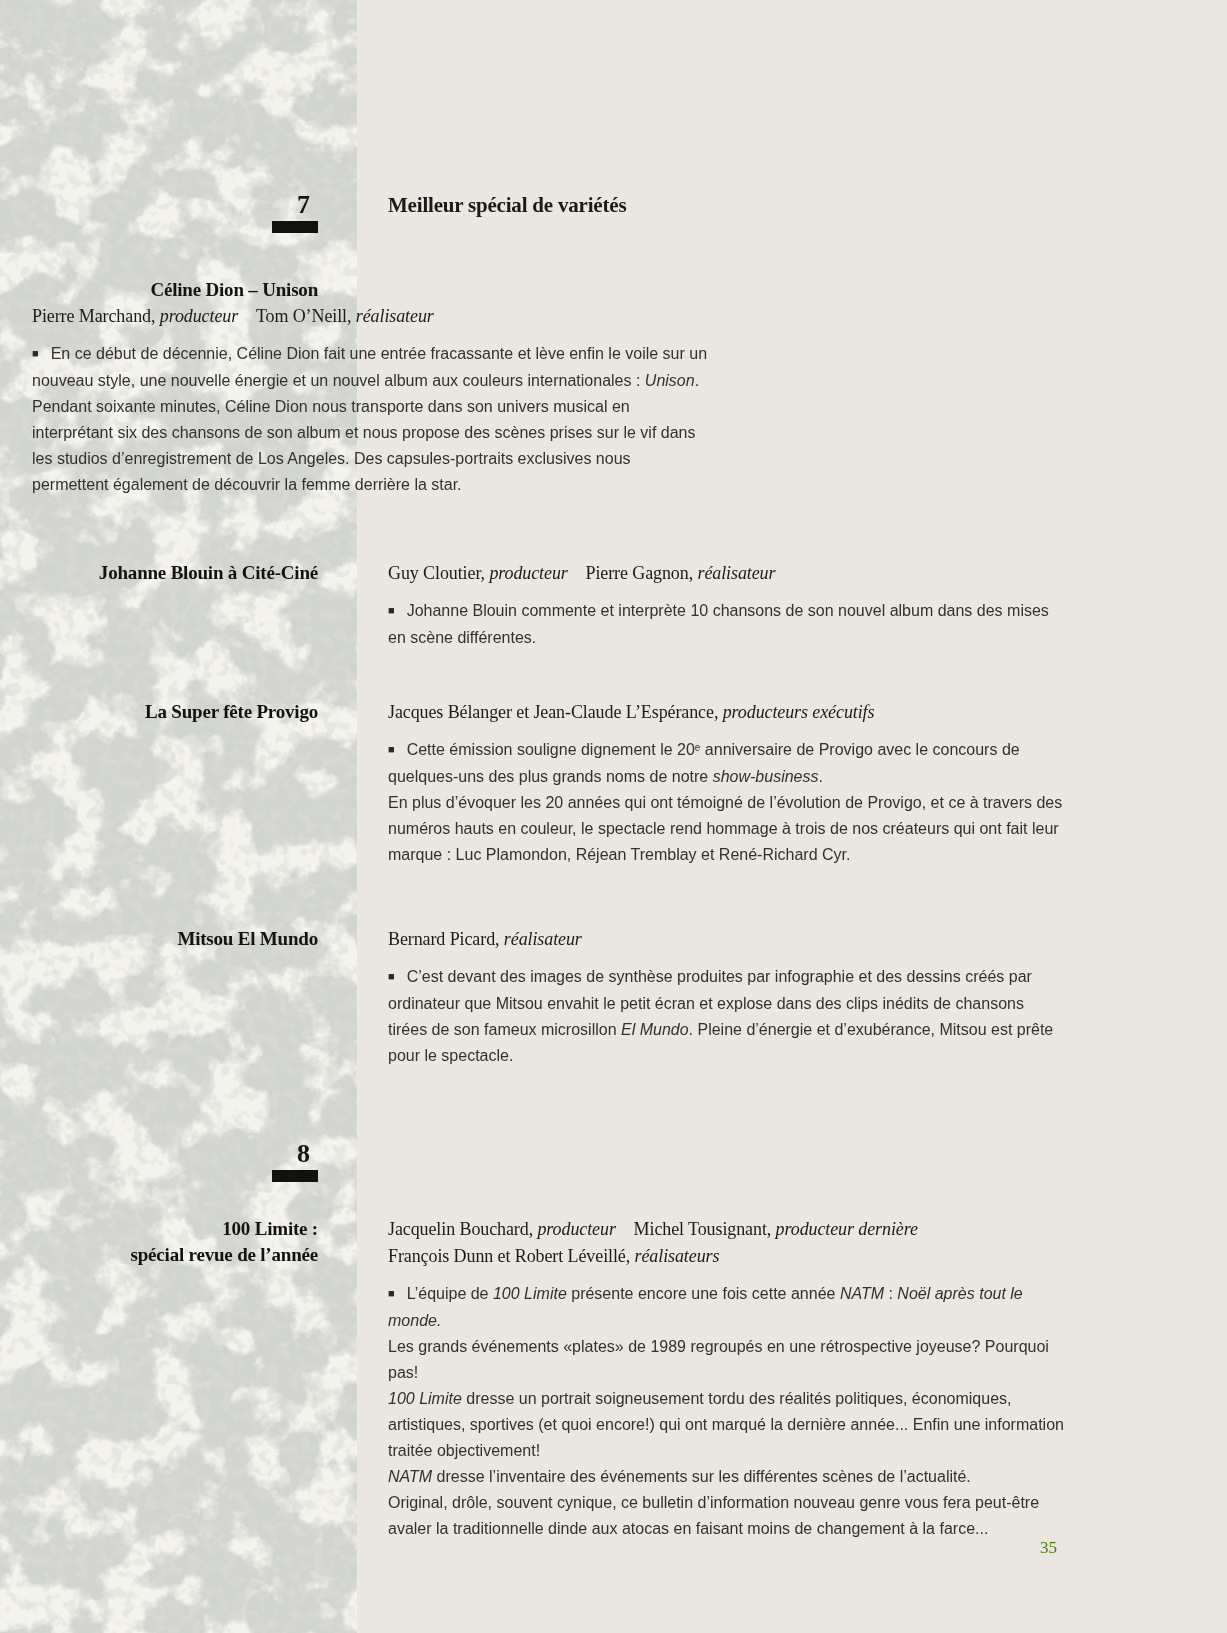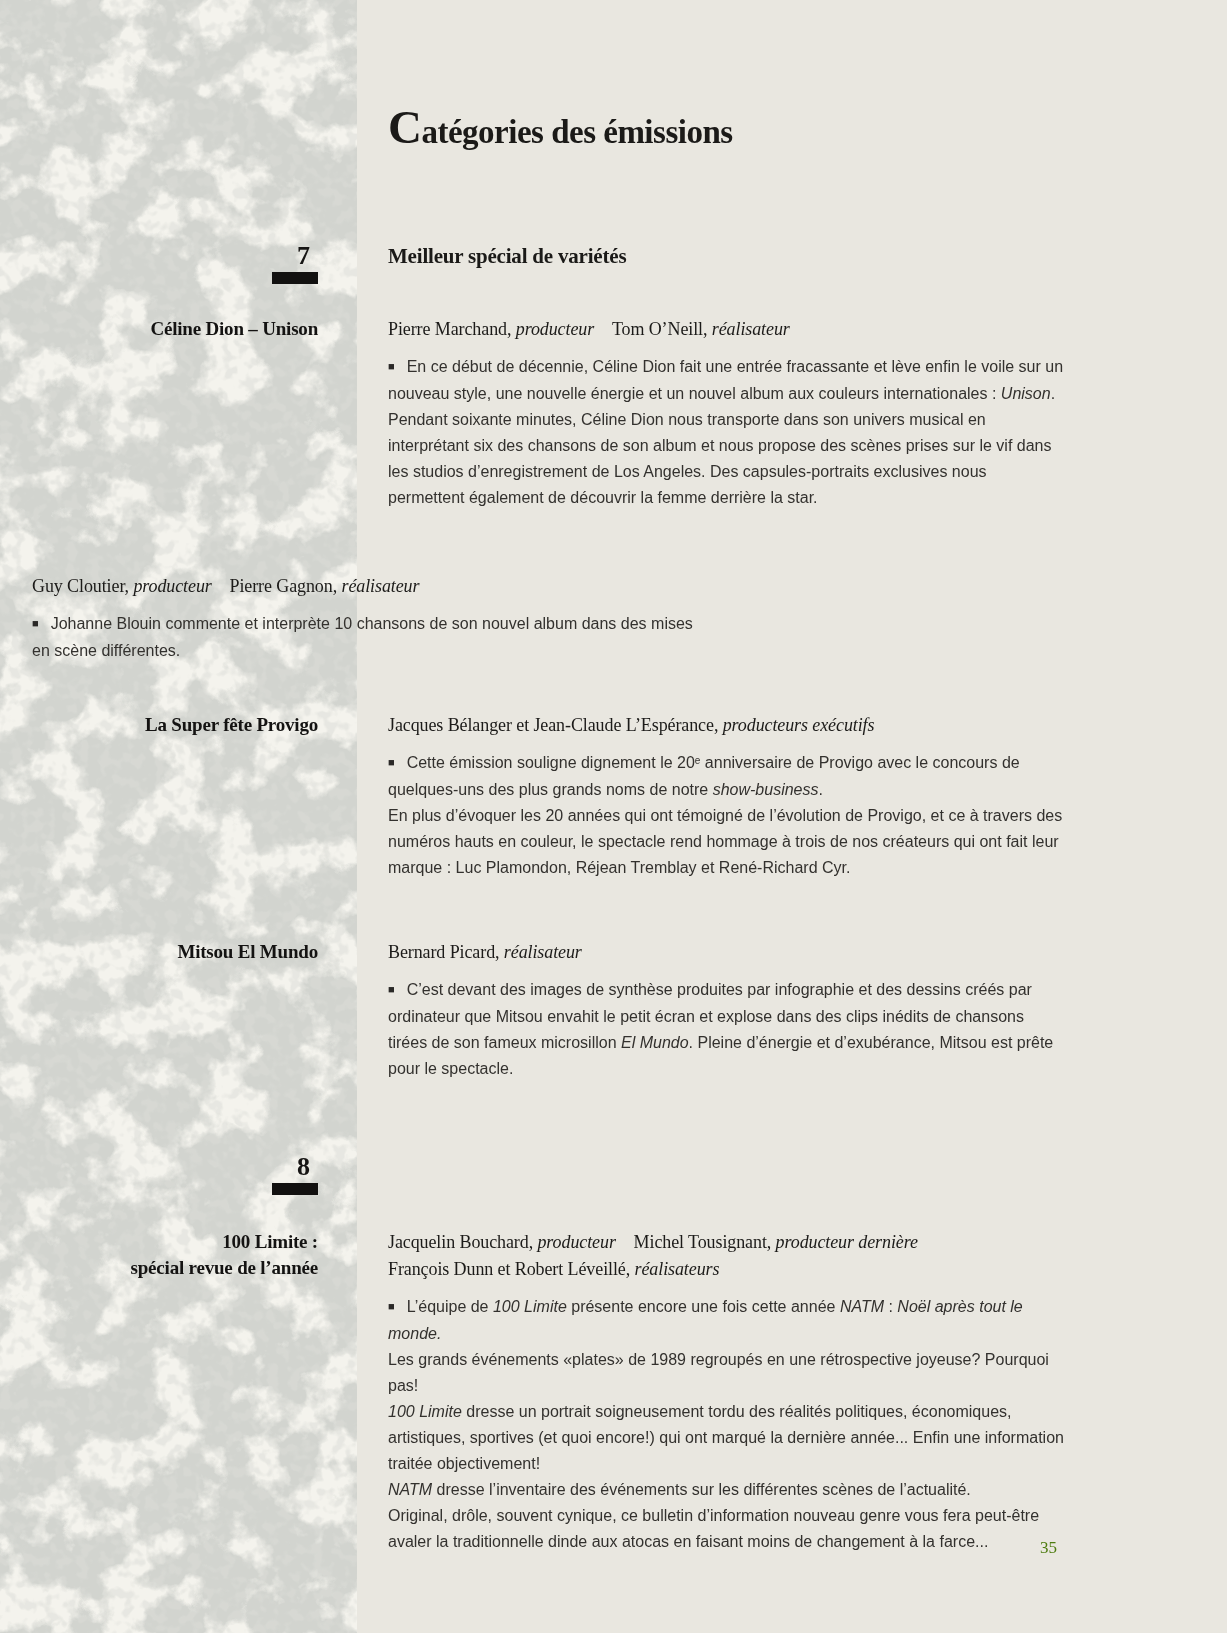--- a/index.html
+++ b/index.html
@@ -39,21 +39,21 @@
     font-size:26px;font-weight:bold;color:#161514;
     line-height:26px;padding-right:8px;
   }
   .section-bar{
     margin:3px 0 0 auto;width:46px;height:12px;background:#121110;
   }
   .section-heading{
     margin:0;font-size:21px;font-weight:bold;letter-spacing:-0.2px;
     color:#1b1a18;line-height:26px;
   }
-  .entry.e1{margin-top:32px;}
+  .entry.e1{margin-top:44px;flex-direction:column;}
   .entry.e2{margin-top:62px;}
   .entry.e3{margin-top:48px;}
   .entry.e4{margin-top:58px;}
   .entry.e5{margin-top:34px;}
   .entry-label{
     font-size:19px;font-weight:bold;letter-spacing:-0.2px;
     color:#141312;line-height:26px;
   }
   .credits{
     font-size:18px;color:#1c1b19;line-height:27px;letter-spacing:-0.1px;
@@ -95,21 +95,20 @@
         <feComposite in="c2" in2="a2" operator="in"></feComposite>
       </filter>
     </defs>
     <rect width="357" height="1633" fill="#f4f3ed"></rect>
     <rect width="357" height="1633" filter="url(#sponge)"></rect>
     <rect width="357" height="1633" filter="url(#sponge2)" opacity="0.5"></rect>
   </svg>
 
   <div class="content">
 
-    <h1 class="page-title"><span class="dropcap">C</span><span>atégories des émissions</span></h1>
 
     <div class="row section-header s7">
       <div class="col-left">
         <div class="section-number">7</div>
         <div class="section-bar"></div>
       </div>
       <div class="col-right">
         <h2 class="section-heading">Meilleur spécial de variétés</h2>
       </div>
     </div>
@@ -118,20 +117,23 @@
       <div class="col-left">
         <div class="entry-label"><span>Céline Dion – Unison</span></div>
       </div>
       <div class="col-right">
         <div class="credits"><span>Pierre Marchand, </span><i>producteur</i><span>  Tom O’Neill, </span><i>réalisateur</i></div>
         <p class="body"><span class="bullet">■</span><span><span>En ce début de décennie, Céline Dion fait une entrée fracassante et lève enfin le voile sur un nouveau style, une nouvelle énergie et un nouvel album aux couleurs internationales : </span><i>Unison</i><span>. Pendant soixante minutes, Céline Dion nous transporte dans son univers musical en interprétant six des chansons de son album et nous propose des scènes prises sur le vif dans les studios d’enregistrement de Los Angeles. Des capsules-portraits exclusives nous permettent également de découvrir la femme derrière la star.</span></span></p>
       </div>
     </div>
 
     <div class="row entry e2">
+      <div class="col-left">
+        <div class="entry-label"><span>Johanne Blouin à Cité-Ciné</span></div>
+      </div>
       <div class="col-right">
         <div class="credits"><span>Guy Cloutier, </span><i>producteur</i><span>  Pierre Gagnon, </span><i>réalisateur</i></div>
         <p class="body"><span class="bullet">■</span><span><span>Johanne Blouin commente et interprète 10 chansons de son nouvel album dans des mises en scène différentes.</span></span></p>
       </div>
     </div>
 
     <div class="row entry e3">
       <div class="col-left">
         <div class="entry-label"><span>La Super fête Provigo</span></div>
       </div>

